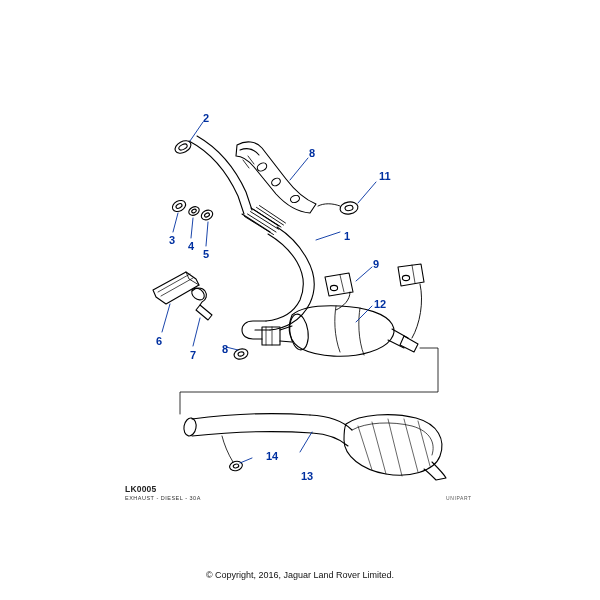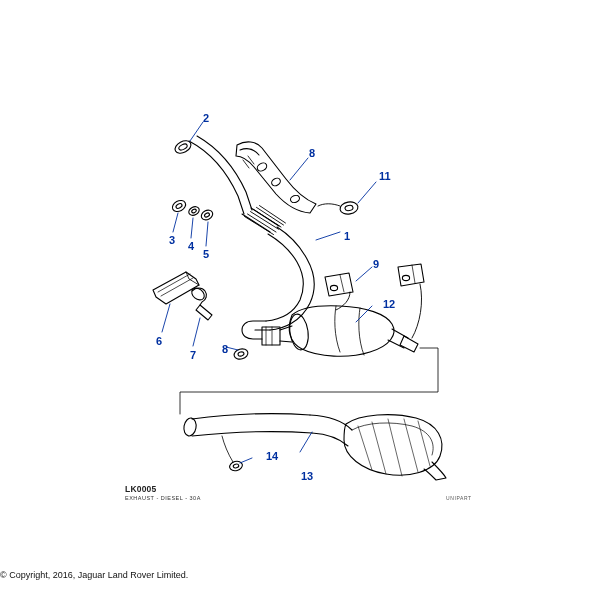--- a/index.html
+++ b/index.html
@@ -58,20 +58,21 @@
     top: 495px;
     font-size: 5px;
     color: #555;
     letter-spacing: 0.6px;
   }
   .copyright {
     position: absolute;
     left: 0;
     top: 570px;
     width: 600px;
+    text-align: center;
     font-size: 9px;
     color: #111;
   }
 </style>
 </head>
 <body>
 
 <div id="stage">
 
   <svg id="diagram-svg" viewBox="0 0 600 600">
@@ -229,21 +230,21 @@
   <div class="callout" style="left:203px; top:113px;">2</div>
   <div class="callout" style="left:169px; top:235px;">3</div>
   <div class="callout" style="left:188px; top:241px;">4</div>
   <div class="callout" style="left:203px; top:249px;">5</div>
   <div class="callout" style="left:156px; top:336px;">6</div>
   <div class="callout" style="left:190px; top:350px;">7</div>
   <div class="callout" style="left:222px; top:344px;">8</div>
   <div class="callout" style="left:373px; top:259px;">9</div>
   <div class="callout" style="left:309px; top:148px;">8</div>
   <div class="callout" style="left:379px; top:171px;">11</div>
-  <div class="callout" style="left:383px; top:299px;">12</div>
+  <div class="callout" style="left:374px; top:299px;">12</div>
   <div class="callout" style="left:301px; top:471px;">13</div>
   <div class="callout" style="left:266px; top:451px;">14</div>
 
   <div class="part-code">LK0005</div>
   <div class="part-desc">EXHAUST - DIESEL - 30A</div>
   <div class="brand-mark">UNIPART</div>
   <div class="copyright">© Copyright, 2016, Jaguar Land Rover Limited.</div>
 
 </div>
 

